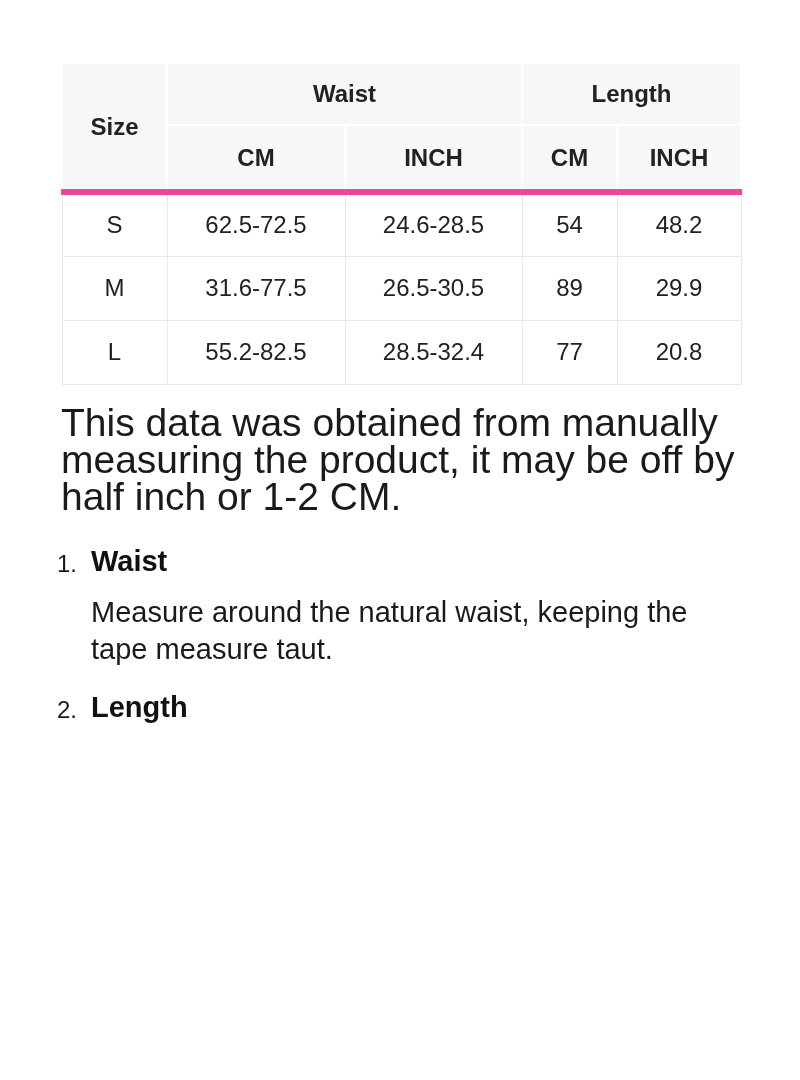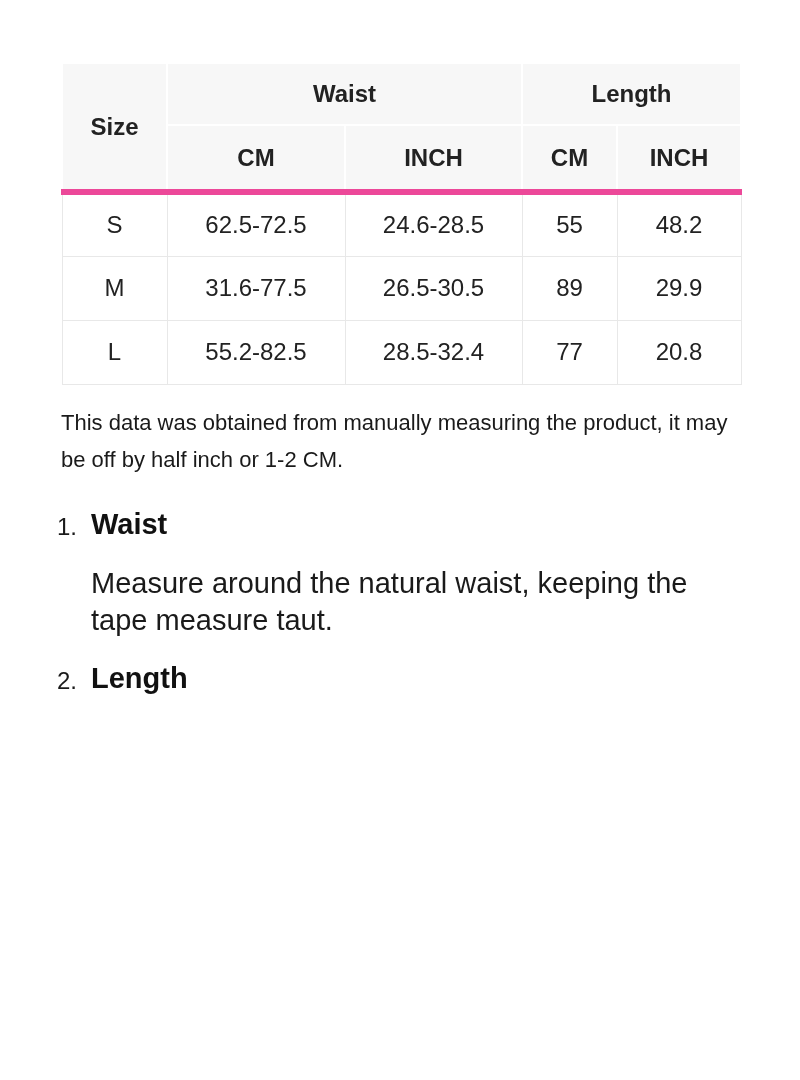--- a/index.html
+++ b/index.html
@@ -53,21 +53,21 @@
 
   
   .how-to-measure h2 {
     font-size: 37px;
     font-weight: bold;
     color: #111111;
     margin: 46px 0 0 0;
     letter-spacing: 0;
   }
   .how-to-measure .intro {
-    font-size: 22px;
+    font-size: 39px;
     line-height: 37px;
     margin: 19px 0 0 0;
     max-width: 705px;
     color: #1a1a1a;
   }
   .measure-list {
     margin: 28px 0 0 0;
     padding: 0;
     list-style: none;
   }
@@ -88,21 +88,21 @@
   .measure-list .item-title {
     font-size: 29px;
     line-height: 37px;
     font-weight: bold;
     color: #111111;
   }
   .measure-list .item-desc {
     grid-column: 2;
     font-size: 29px;
     line-height: 37px;
-    margin: 20px 0 0 0;
+    margin: 12px 0 0 0;
     max-width: 615px;
     color: #1a1a1a;
   }
 </style>
 </head>
 <body>
 
 <div class="page">
 
   <table class="size-chart">
@@ -122,21 +122,21 @@
       <tr class="hdr-row-2">
         <th class="hdr-bottom">CM</th>
         <th class="hdr-bottom">INCH</th>
         <th class="hdr-bottom">CM</th>
         <th class="hdr-bottom">INCH</th>
       </tr>
       <tr class="data-row">
         <td>S</td>
         <td>62.5-72.5</td>
         <td>24.6-28.5</td>
-        <td>55</td>
+        <td>54</td>
         <td>48.2</td>
       </tr>
       <tr class="data-row">
         <td>M</td>
         <td>31.6-77.5</td>
         <td>26.5-30.5</td>
         <td>89</td>
         <td>29.9</td>
       </tr>
       <tr class="data-row">

